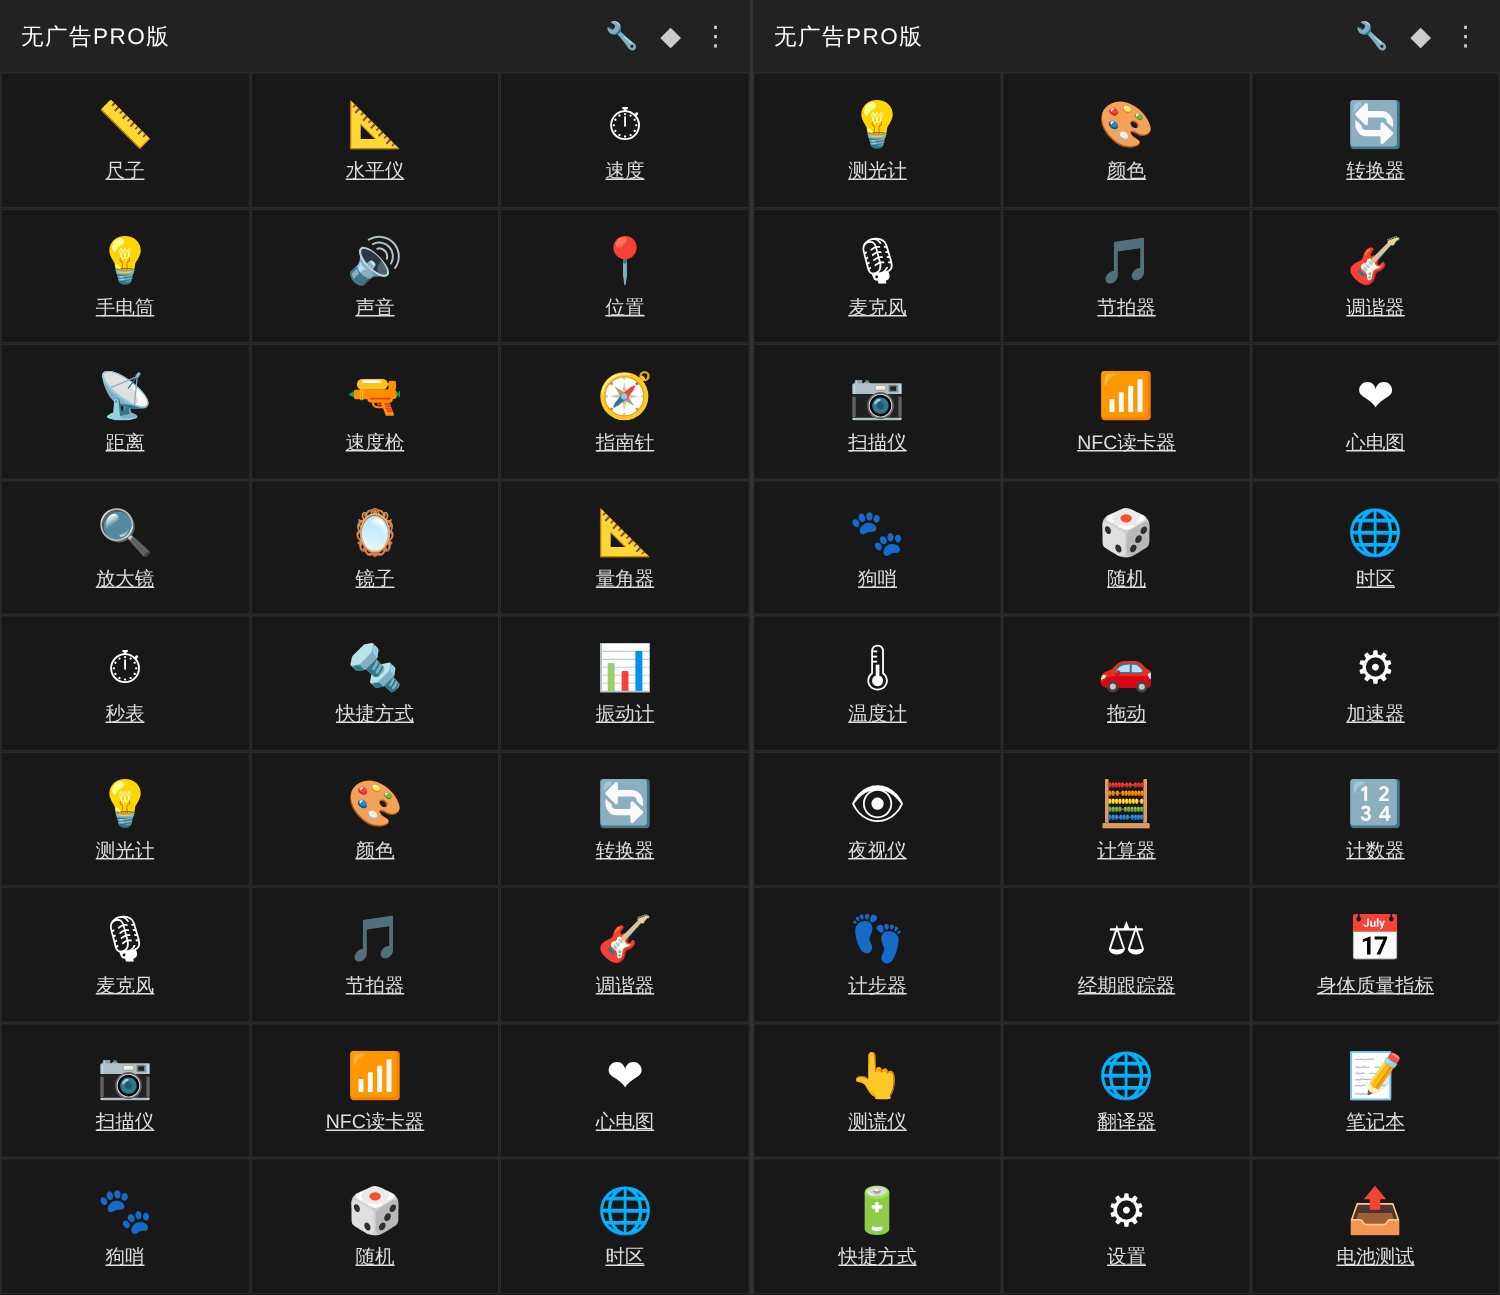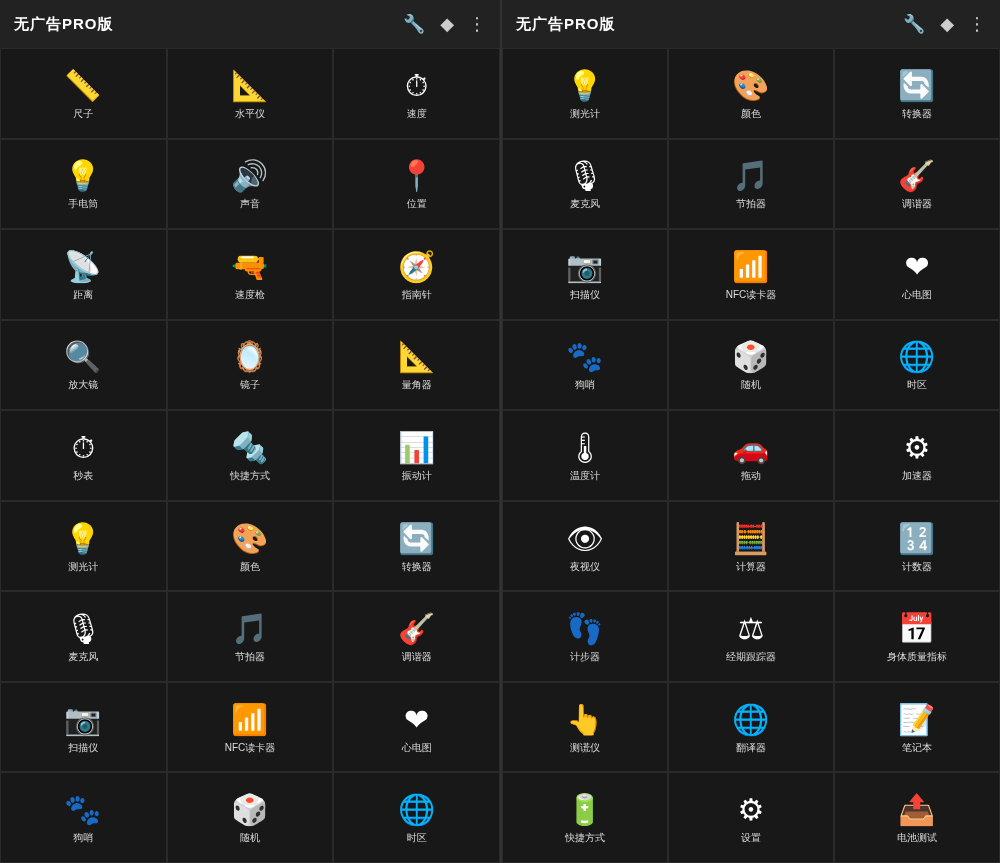--- a/index.html
+++ b/index.html
@@ -32,21 +32,21 @@
       background: #222;
       height: 48px;
       display: flex;
       align-items: center;
       padding: 0 14px;
       justify-content: space-between;
       flex-shrink: 0;
     }
     .topbar-title {
       font-size: 15px;
-      font-weight: bold;
+      font-weight: normal;
       color: #fff;
       letter-spacing: 1px;
     }
     .topbar-icons {
       display: flex;
       align-items: center;
       gap: 14px;
     }
     .topbar-icon {
       font-size: 18px;
@@ -72,24 +72,25 @@
       min-height: 88px;
       transition: background 0.15s;
     }
     .cell-icon {
       font-size: 30px;
       margin-bottom: 6px;
       line-height: 1.1;
       color: #fff;
     }
     .cell-label {
-      font-size: 10px;
+      font-size: 13px;
       color: #ddd;
       text-align: center;
       line-height: 1.2;
+      text-decoration: underline;
     }
   </style>
 </head>
 <body>
 
 <div class="app-container">
 
   <div class="panel">
     <div class="topbar">
       <span class="topbar-title">无广告PRO版</span>

